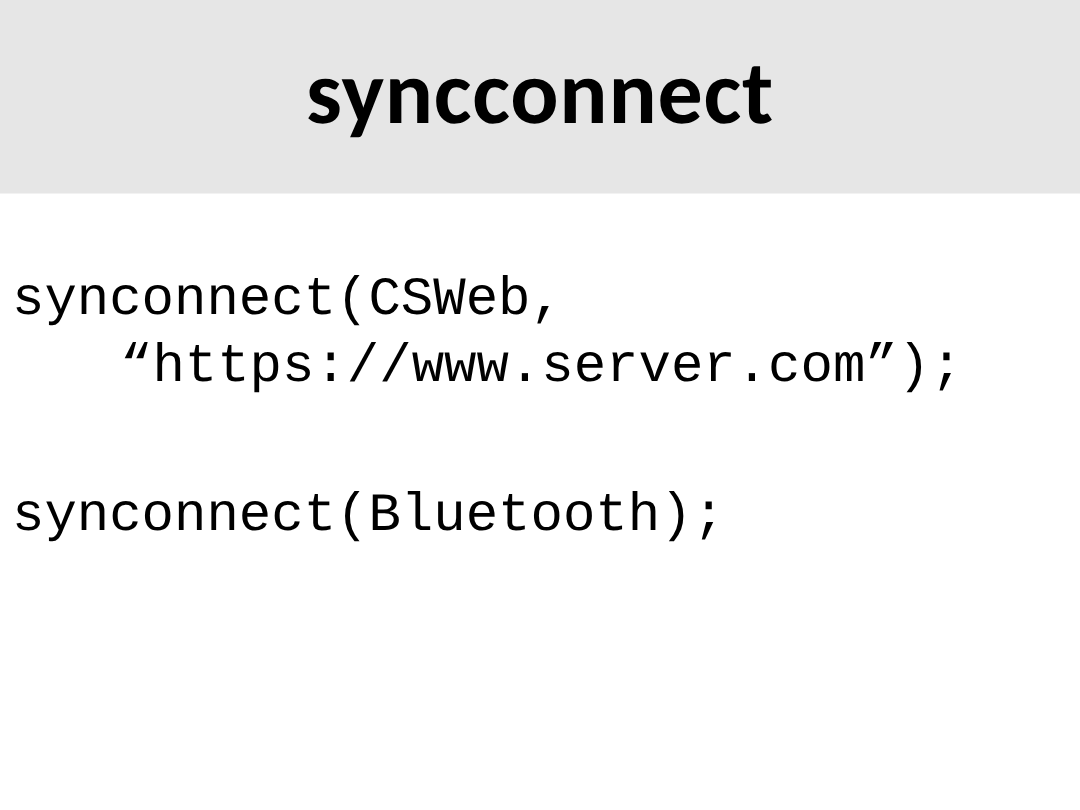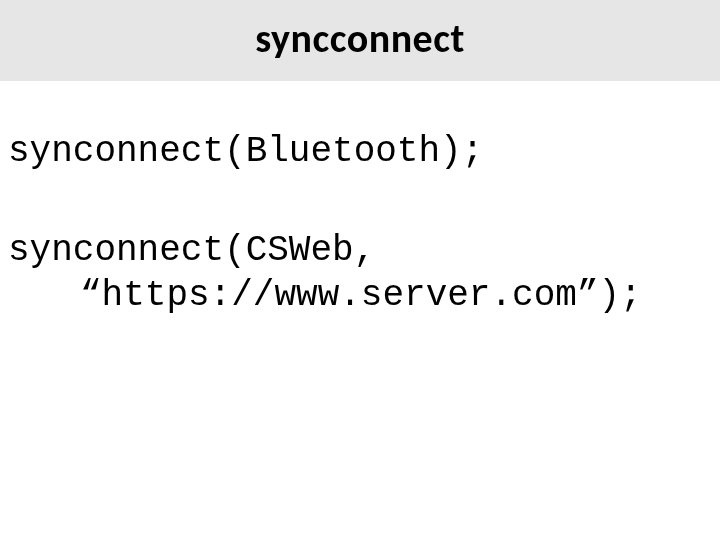--- a/index.html
+++ b/index.html
@@ -17,22 +17,22 @@
     position: relative;
     box-sizing: border-box;
   }
   .title-bar {
     width: 100%;
     background: #e6e6e6;
     padding: 14px 0 18px 0;
     text-align: center;
   }
   .title-bar h1 {
-    margin: 0;
-    font-size: 40px;
+    margin: 12px;
+    font-size: 60px;
     font-weight: 700;
     color: #000;
     letter-spacing: 0.5px;
   }
   .body {
     padding: 48px 8px 0 8px;
   }
   .code-line {
     font-family: "Courier New", Courier, monospace;
     font-size: 36px;
@@ -52,23 +52,23 @@
 
 <div class="slide">
 
   <div class="title-bar">
     <h1>syncconnect</h1>
   </div>
 
   <div class="body">
 
     <div class="block">
-      <div class="code-line">synconnect(Bluetooth);</div>
+      <div class="code-line">synconnect(CSWeb,</div>
+      <div class="code-line indent">“https://www.server.com”);</div>
     </div>
 
     <div class="block">
-      <div class="code-line">synconnect(CSWeb,</div>
-      <div class="code-line indent">“https://www.server.com”);</div>
+      <div class="code-line">synconnect(Bluetooth);</div>
     </div>
 
   </div>
 
 </div>
 
 </body></html>

